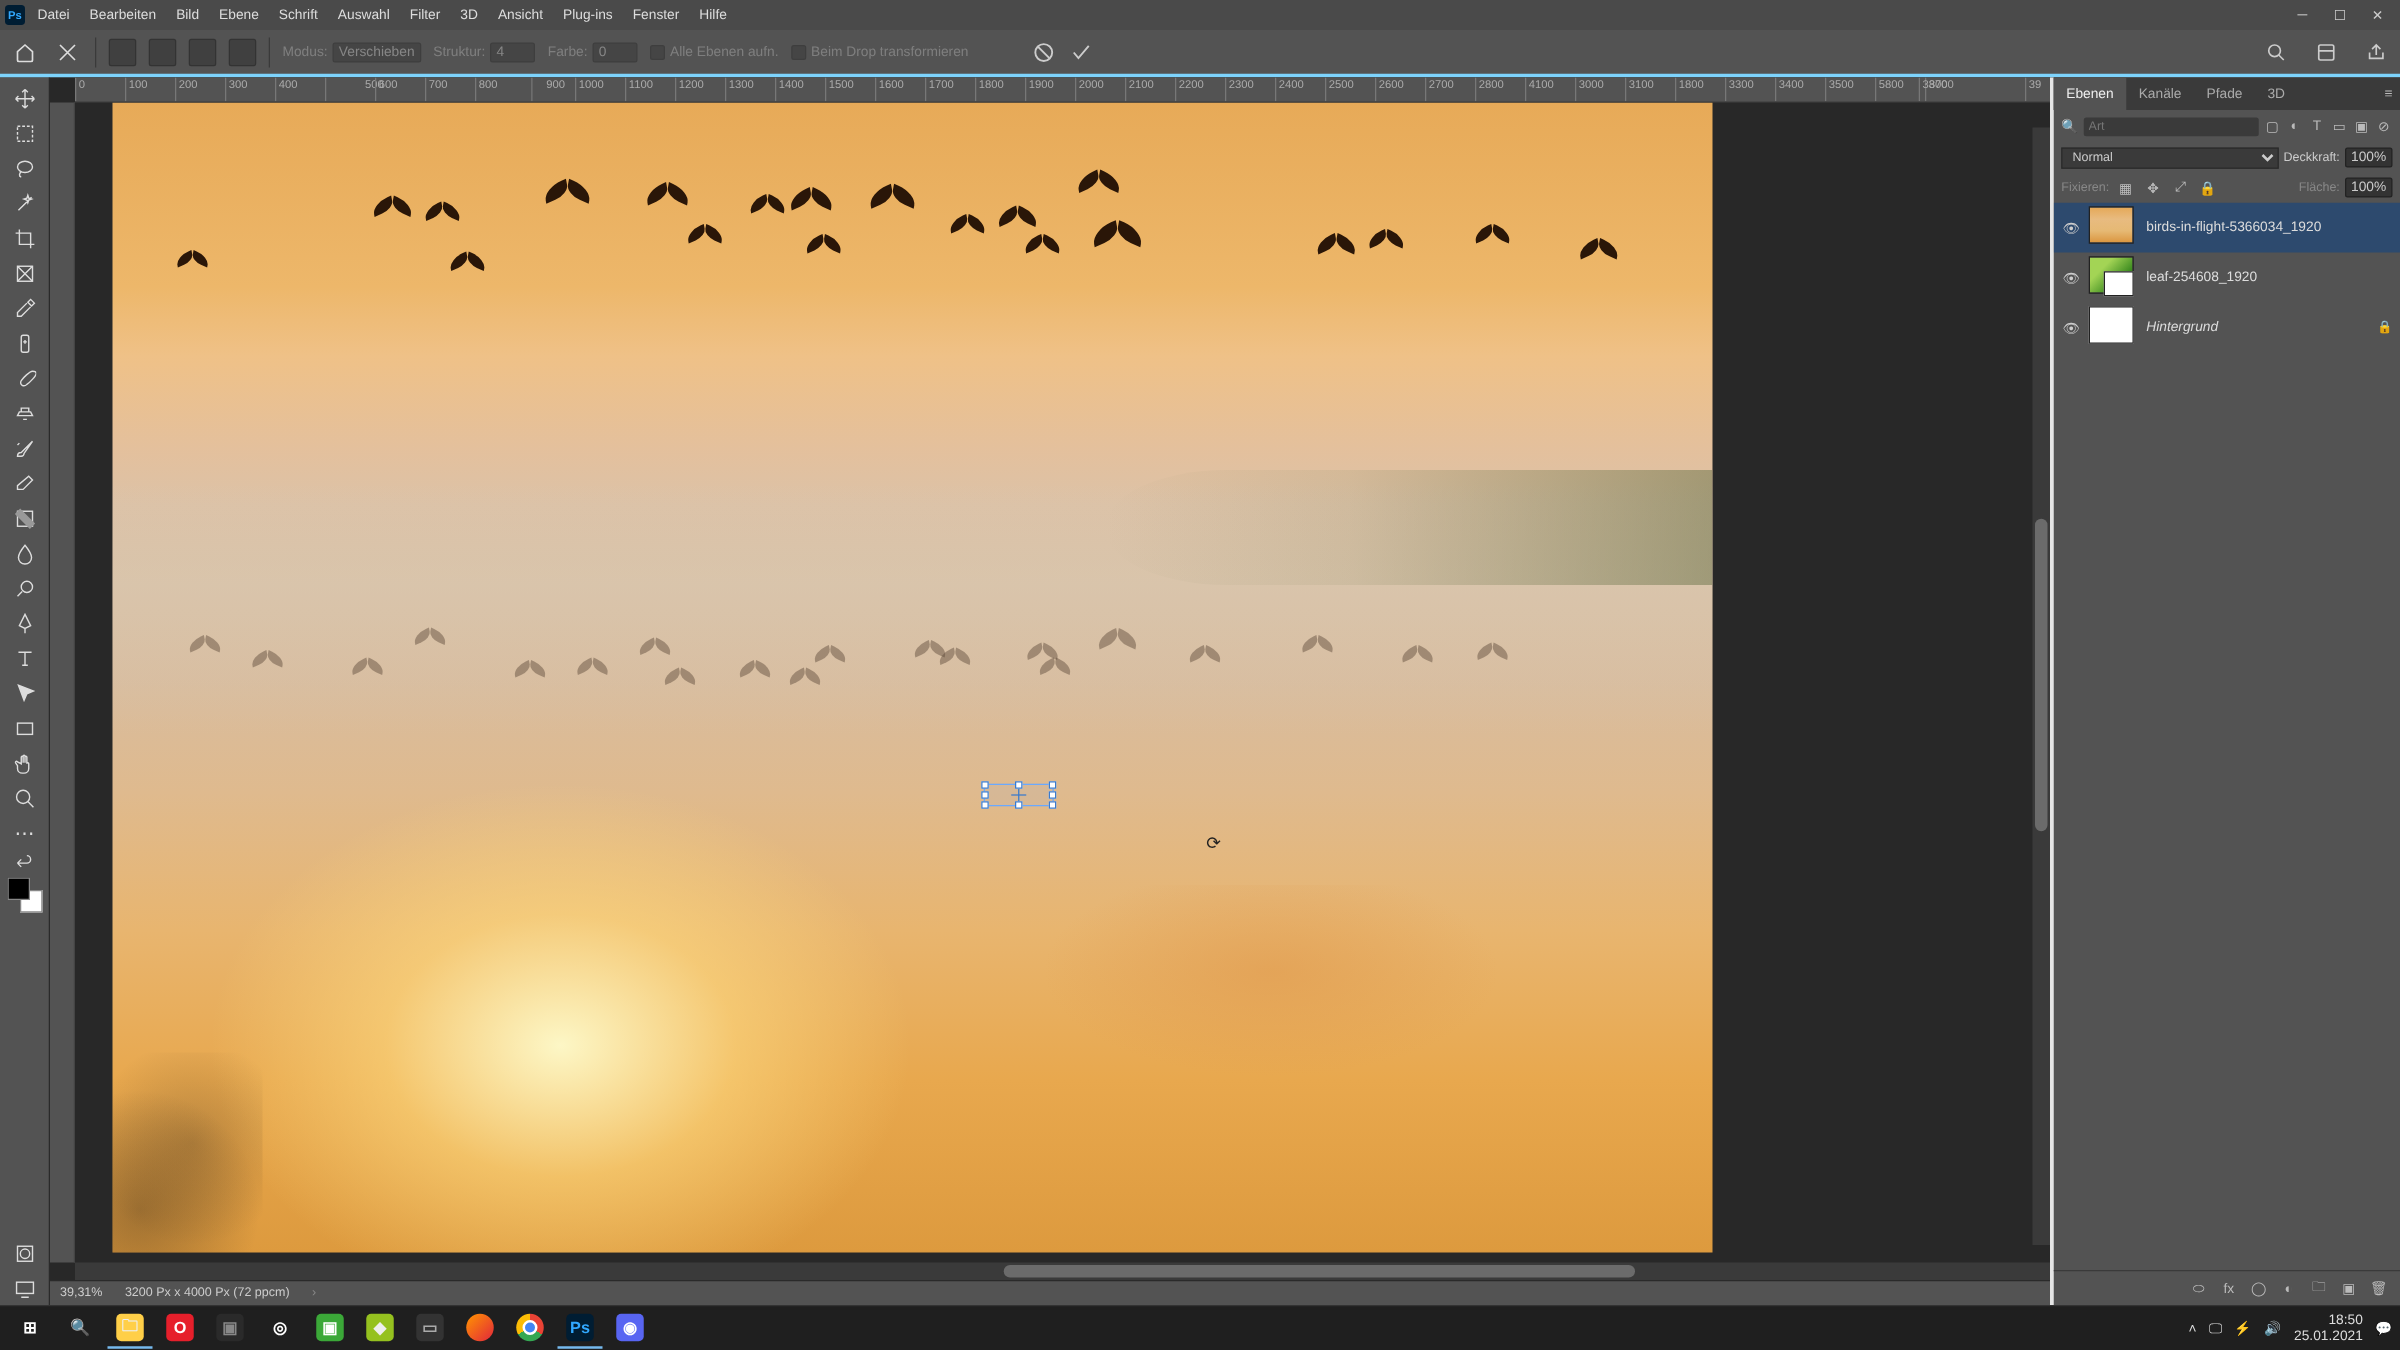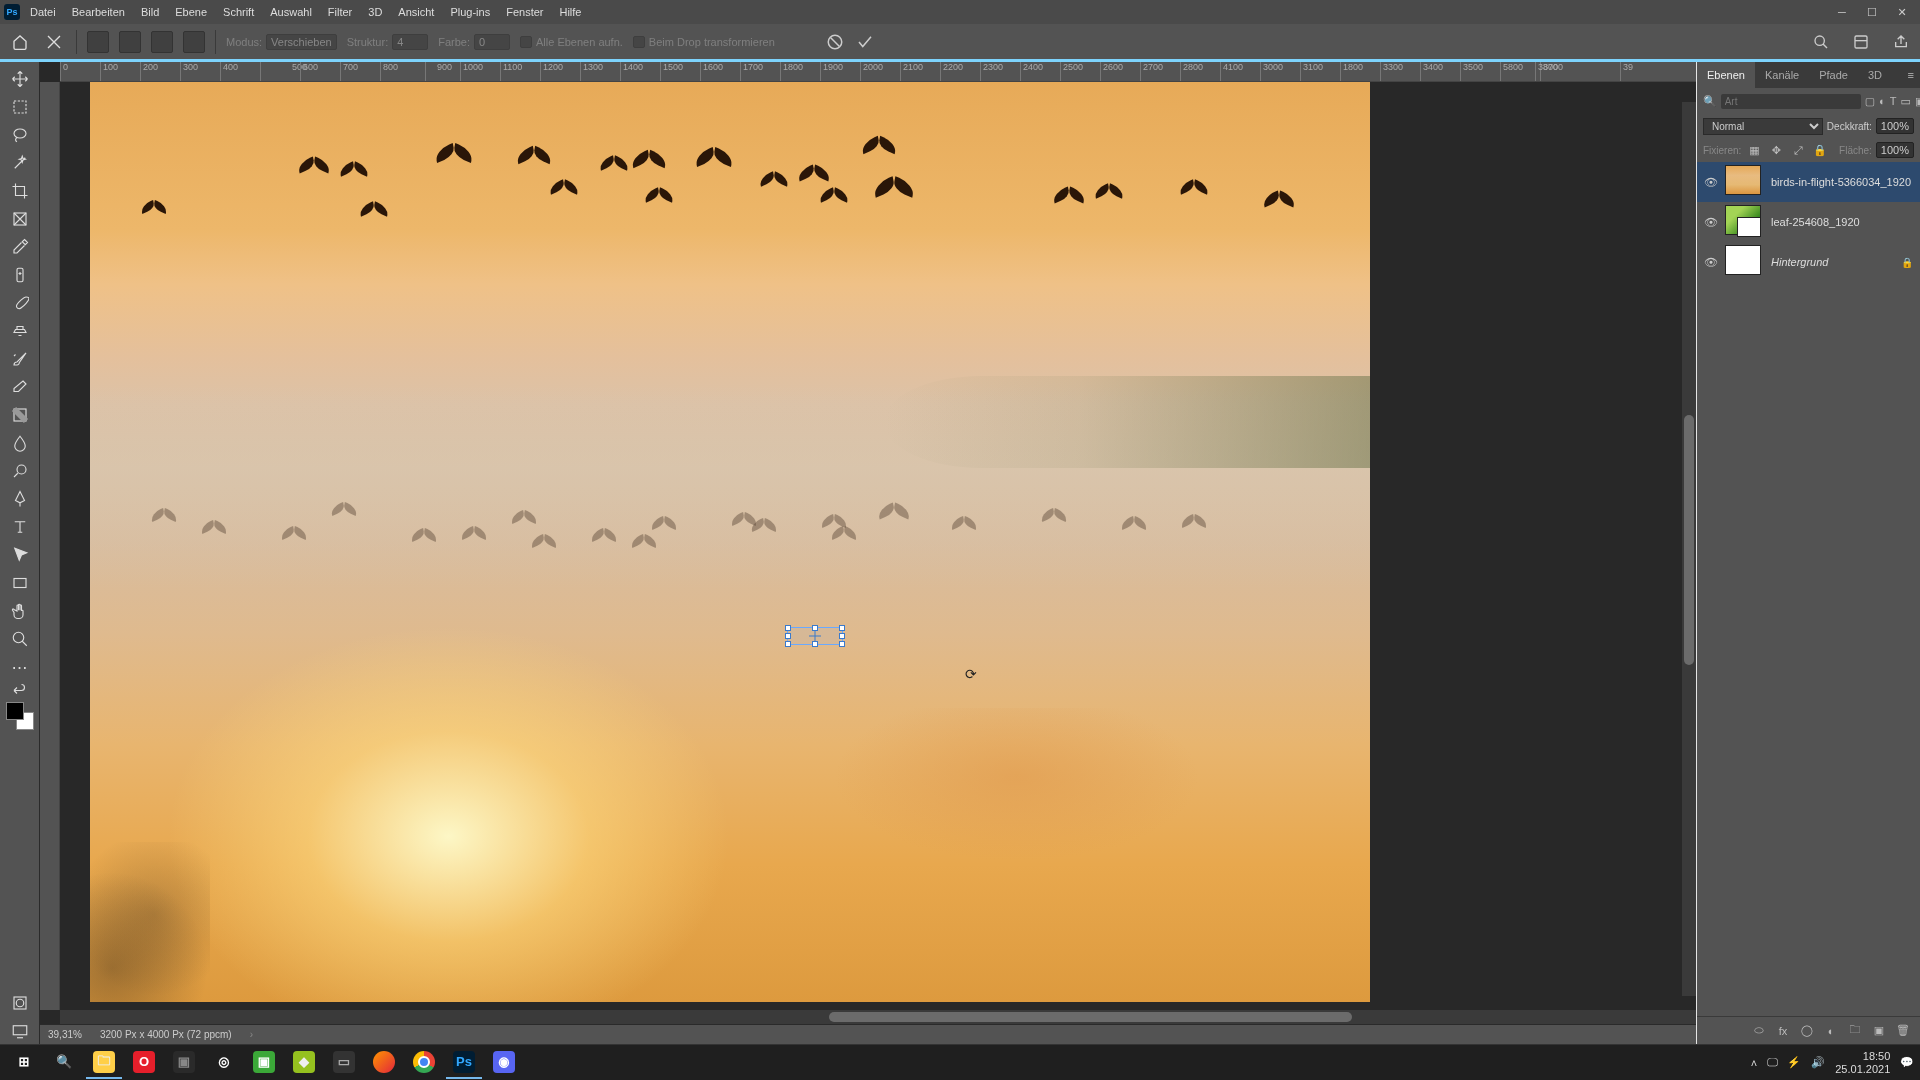--- a/index.html
+++ b/index.html
@@ -95,21 +95,21 @@
 
 .rotate-cursor { position: absolute; left: 905px; top: 584px; font-size: 14px; color: #222; }
 
 .hscroll { height: 14px; background: #3a3a3a; position: relative; margin-left: 20px; }
 .hscroll-thumb { position: absolute; top: 2px; height: 10px; background: #6b6b6b; border-radius: 5px; left: 47%; width: 32%; }
 .vscroll { position: absolute; right: 0; top: 20px; bottom: 14px; width: 14px; background: #3a3a3a; }
 .vscroll-thumb { position: absolute; left: 2px; width: 10px; background: #6b6b6b; border-radius: 5px; top: 35%; height: 28%; }
 
 .status { height: 20px; background: #535353; display: flex; align-items: center; font-size: 10px; color: #ccc; padding: 0 8px; gap: 18px; border-top: 1px solid #2a2a2a; }
 
-.right-panels { width: 224px; background: #535353; display: flex; flex-direction: column; border-left: 1px solid #e5e5e5; }
+.right-panels { width: 280px; background: #535353; display: flex; flex-direction: column; border-left: 3px solid #e5e5e5; }
 .panel-tabs { height: 26px; display: flex; align-items: center; background: #3a3a3a; font-size: 11px; }
 .ptab { padding: 0 10px; height: 100%; display: flex; align-items: center; color: #aaa; cursor: pointer; }
 .ptab.active { background: #535353; color: #eee; }
 .ptab-menu { margin-left: auto; padding: 0 6px; color: #bbb; }
 
 .filter-row { height: 26px; display: flex; align-items: center; gap: 4px; padding: 0 6px; }
 .filter-row input { flex: 1; background: #3a3a3a; border: none; color: #ccc; font-size: 10px; padding: 2px 4px; border-radius: 2px; }
 .mini-icon { width: 18px; height: 18px; display: flex; align-items: center; justify-content: center; color: #bbb; font-size: 11px; }
 
 .blend-row { height: 24px; display: flex; align-items: center; gap: 4px; padding: 0 6px; font-size: 10px; color: #ccc; }

